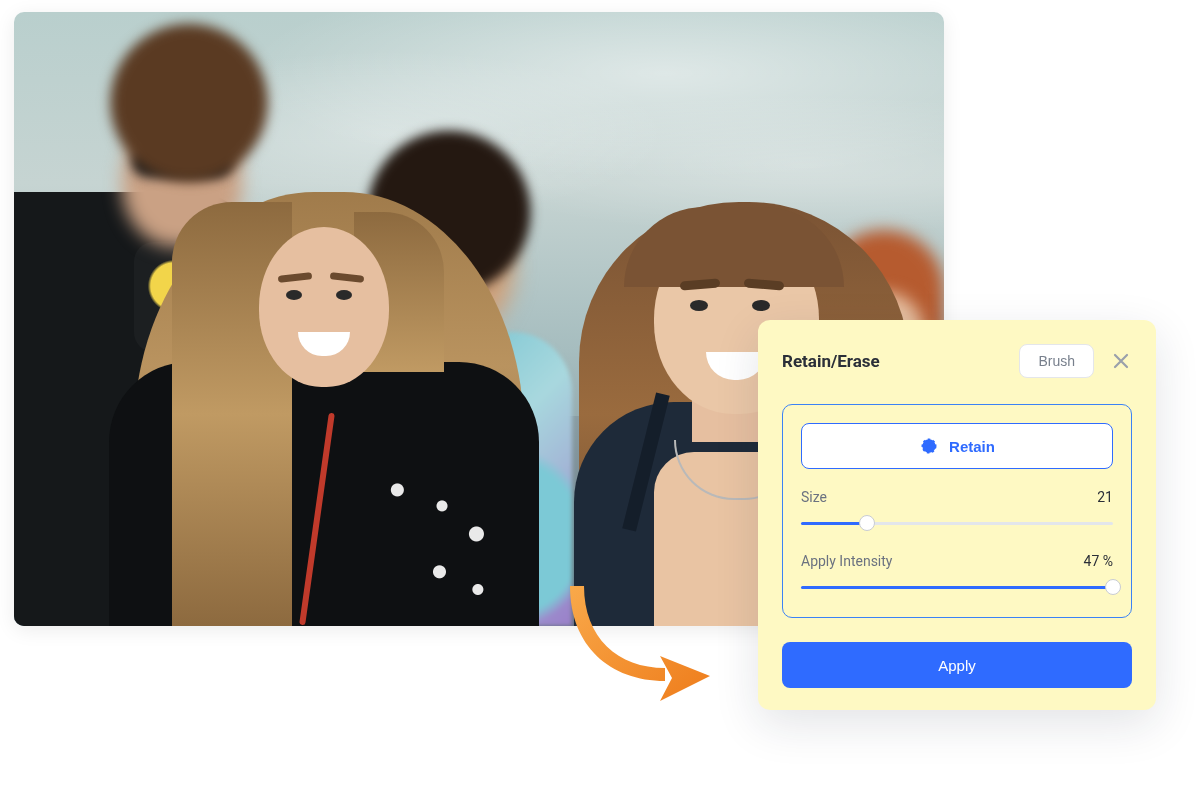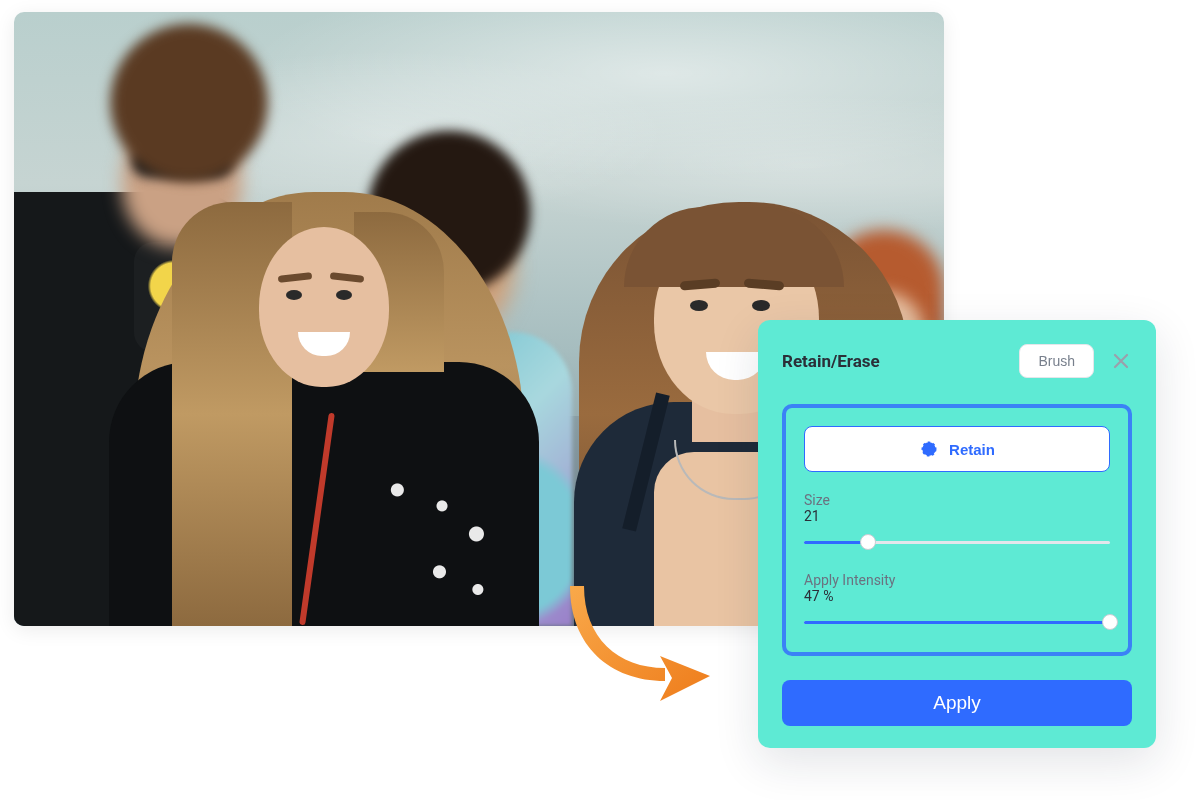--- a/index.html
+++ b/index.html
@@ -145,21 +145,21 @@
     width: 160px; height: 130px;
     pointer-events: none;
   }
 
   
   .panel {
     position: absolute;
     left: 758px;
     top: 320px;
     width: 398px;
-    background: #5eead4;
+    background: #fef9c3;
     border-radius: 12px;
     box-shadow: 0 14px 46px rgba(25,33,61,0.12);
     padding: 24px 24px 22px 24px;
   }
   .panel-header {
     display: flex;
     align-items: center;
     justify-content: space-between;
     margin-bottom: 26px;
   }
@@ -179,21 +179,21 @@
     margin-right: 16px;
     cursor: pointer;
   }
   .close-btn {
     width: 22px; height: 22px;
     display: flex; align-items: center; justify-content: center;
     color: #9aa0ab; cursor: pointer;
     font-size: 20px; line-height: 1;
   }
   .tool-box {
-    border: 4px solid #3b82f6;
+    border: 1px solid #3b82f6;
     border-radius: 10px;
     padding: 18px 18px 22px 18px;
   }
   .mode-row {
     display: flex;
     gap: 14px;
     margin-bottom: 20px;
   }
   .mode-btn {
     flex: 1;
@@ -215,21 +215,20 @@
     color: #2f6bff;
   }
   .mode-btn.active svg { stroke: #2f6bff; fill: #2f6bff; }
   .mode-btn svg { display: block; }
   .slider-label-row {
     display: flex;
     justify-content: space-between;
     font-size: 14px;
     color: #6b7280;
     margin-bottom: 10px;
-    flex-direction: column;
   }
   .slider-value { color: #2b2f38; }
   .slider {
     position: relative;
     height: 16px;
     margin-bottom: 22px;
   }
   .slider:last-child { margin-bottom: 0; }
   .track {
     position: absolute;
@@ -257,21 +256,21 @@
   .action-row {
     display: flex;
     gap: 14px;
     margin-top: 24px;
   }
   .btn {
     flex: 1;
     height: 46px;
     border-radius: 8px;
     border: none;
-    font-size: 19px;
+    font-size: 15px;
     font-weight: 500;
     cursor: pointer;
   }
   .btn-primary {
     background: #2f6bff;
     color: #fff;
   }
   .btn-secondary {
     background: #f1f2f5;
     color: #6b7280;

